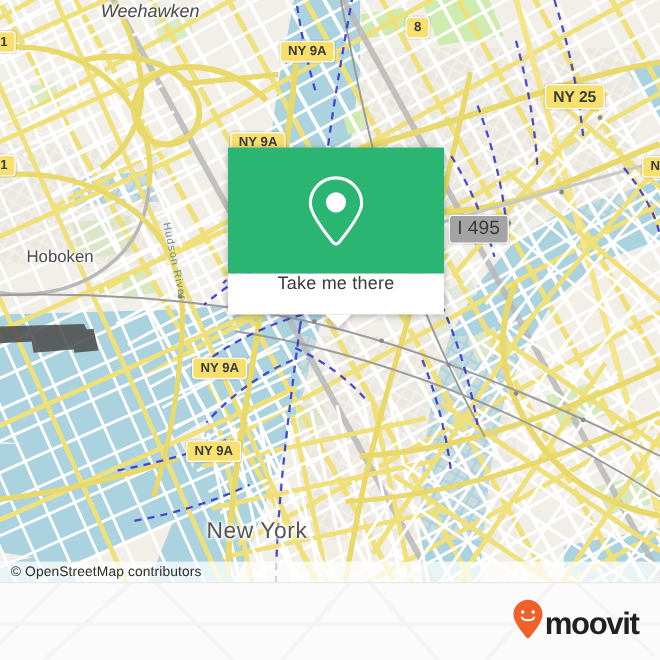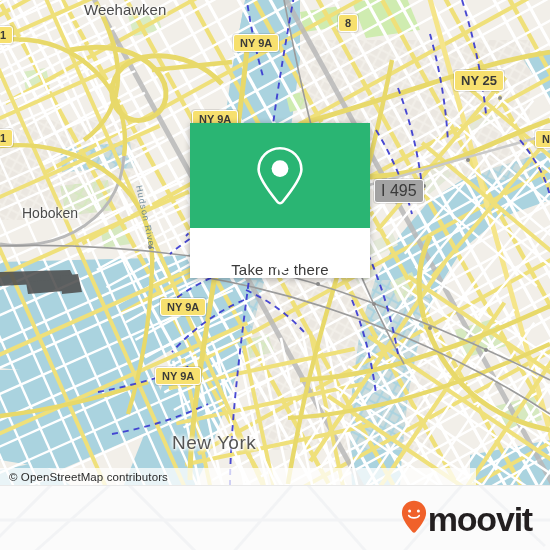--- a/index.html
+++ b/index.html
@@ -31,21 +31,21 @@
     overflow: hidden;
     background: #f2efe9;
   }
   #map-svg { display: block; }
 
   
   #attribution-bar {
     position: absolute;
     left: 0;
     top: 468px;
-    width: 476px;
+    width: 550px;
     height: 17px;
     background: rgba(255,255,255,0.74);
     display: flex;
     align-items: center;
     z-index: 40;
   }
   #attribution-bar .attr-text {
     font-size: 11.5px;
     color: #2b2b2b;
     padding-left: 9px;
@@ -64,24 +64,24 @@
   }
   #popup-image {
     height: 105px;
     background: #2ab573;
     display: flex;
     align-items: center;
     justify-content: center;
   }
   #popup-image svg { display: block; }
   #popup-footer {
-    height: 50px;
+    height: 34px;
     background: #ffffff;
     display: flex;
-    align-items: flex-end;
+    align-items: flex-start;
     justify-content: center;
   }
   #popup-footer .label {
     font-size: 15px;
     color: #3a3a3a;
     letter-spacing: 0.2px;
   }
   #popup-tail {
     position: absolute;
     left: 81px;
@@ -126,21 +126,21 @@
     letter-spacing: 0.05px;
   }
   #moovit-logo {
     display: flex;
     align-items: center;
     gap: 1px;
     margin-left: auto;
     padding-right: 4px;
   }
   #moovit-logo .wordmark {
-    font-size: 34px;
+    font-size: 26px;
     font-weight: bold;
     color: #231f20;
     letter-spacing: -1.2px;
     line-height: 1;
   }
 </style>
 </head>
 <body>
 
 <div id="app">
@@ -507,21 +507,21 @@
         <g fill="#4e4e4e" opacity="0.88">
           <path d="M 0 272 L 70 270 L 76 282 L 0 286 Z"></path>
           <path d="M 26 282 L 72 278 L 76 290 L 28 294 Z"></path>
           <path d="M 60 276 L 78 274 L 82 292 L 62 294 Z"></path>
         </g>
       </g>
     </svg>
 
     <div>
       <div style="position:absolute;left:84px;top:1px;font-size:15px;color:#4a4a4a;
-                  text-shadow:0 0 3px #fff,0 0 3px #fff,0 0 3px #fff,1px 1px 2px #fff;">Weehawken</div>
+                  text-shadow:0 0 3px #fff,0 0 3px #fff,0 0 3px #fff,1px 1px 2px #fff;font-style:italic;">Weehawken</div>
       <div style="position:absolute;left:22px;top:205px;font-size:14px;color:#4a4a4a;
                   text-shadow:0 0 3px #fff,0 0 3px #fff,0 0 3px #fff,1px 1px 2px #fff;">Hoboken</div>
       <div style="position:absolute;left:172px;top:432px;font-size:19px;color:#555;
                   letter-spacing:0.5px;
                   text-shadow:0 0 4px #fff,0 0 4px #fff,0 0 4px #fff,1px 1px 2px #fff;">New York</div>
     </div>
 
     <div>
       <div class="shield" style="position:absolute;left:-13px;top:26px;background:#f7e06e;
            border:1.3px solid #fff;border-radius:3px;padding:2px 6px;font-size:11px;

